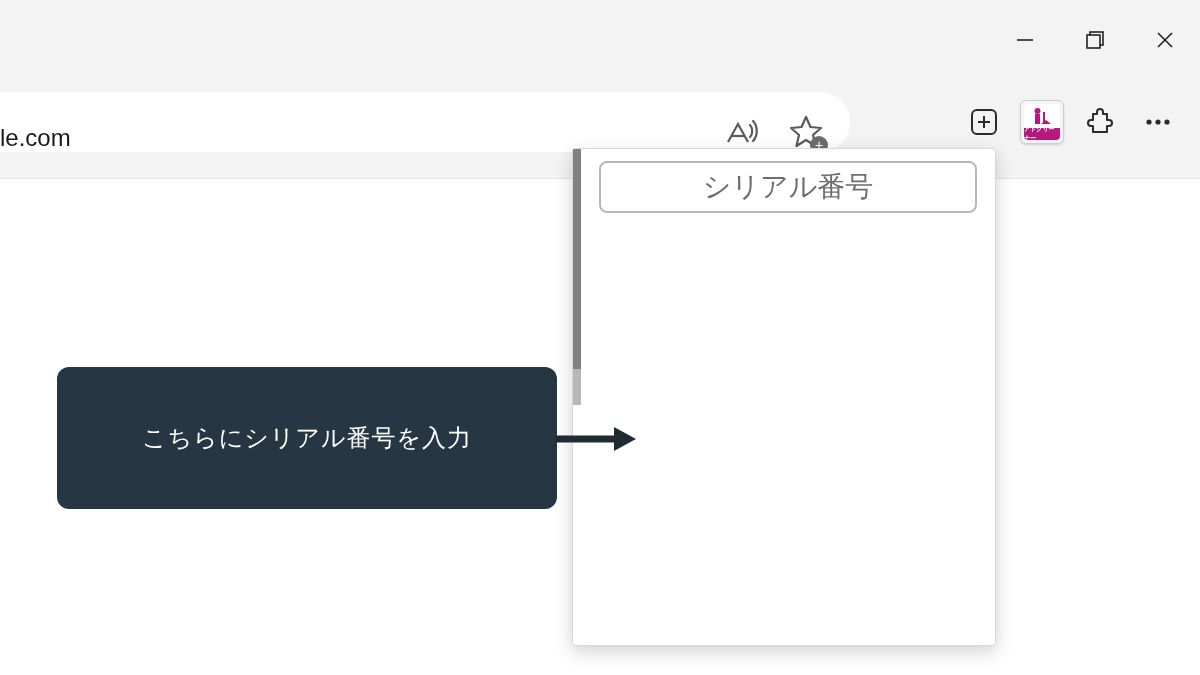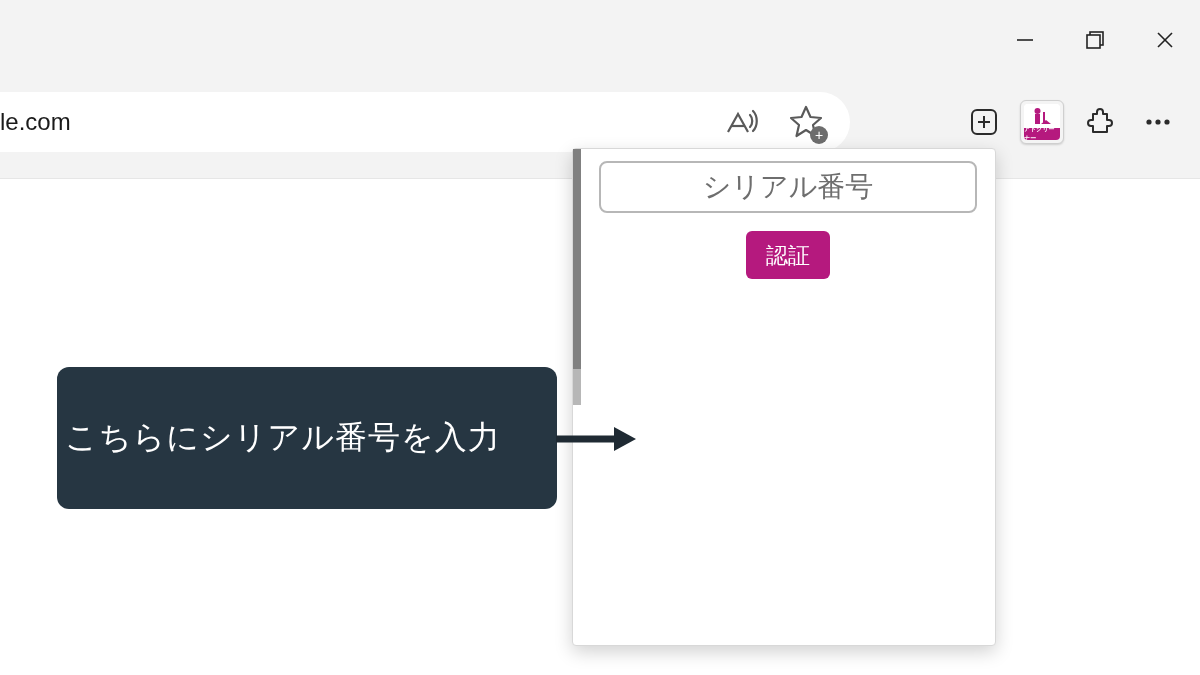--- a/index.html
+++ b/index.html
@@ -33,21 +33,21 @@
   .addrwrap {
     position: absolute;
     left: 0;
     top: 12px;
     right: 350px;
     height: 60px;
     background: #ffffff;
     border-top-right-radius: 30px;
     border-bottom-right-radius: 30px;
     display: flex;
-    align-items: center;
+    align-items: flex-end;
     padding-left: 0;
   }
   .url {
     flex: 1;
     font-size: 24px;
     color: #1a1a1a;
     padding-left: 0;
     white-space: nowrap;
     overflow: hidden;
   }
@@ -96,24 +96,24 @@
     position: absolute;
     left: 57px;
     top: 367px;
     width: 500px;
     height: 142px;
     background: #263642;
     border-radius: 12px;
     color: #ffffff;
     display:flex;
     align-items:center;
-    font-size: 32px;
+    justify-content:center;
+    font-size: 24px;
     letter-spacing: 1px;
     z-index: 3;
-    padding-left: 8px;
   }
   .arrow {
     position: absolute;
     left: 556px;
     top: 425px;
     width: 80px;
     height: 28px;
     z-index: 3;
   }
 
@@ -362,15 +362,14 @@
       <div class="fig-torso"></div>
       <div class="fig-armL"></div>
         <div class="fig-armR"></div>
       <div class="fig-head"></div>
       <div class="broom-stick"></div>
         <div class="broom-head"></div>
     </div>
   </div>
   <div class="body">
     <input class="serial-input" type="text" placeholder="シリアル番号" value="" style="">
-    <button class="btn auth">認証</button>
   </div>
 </div>
 
 </body></html>

